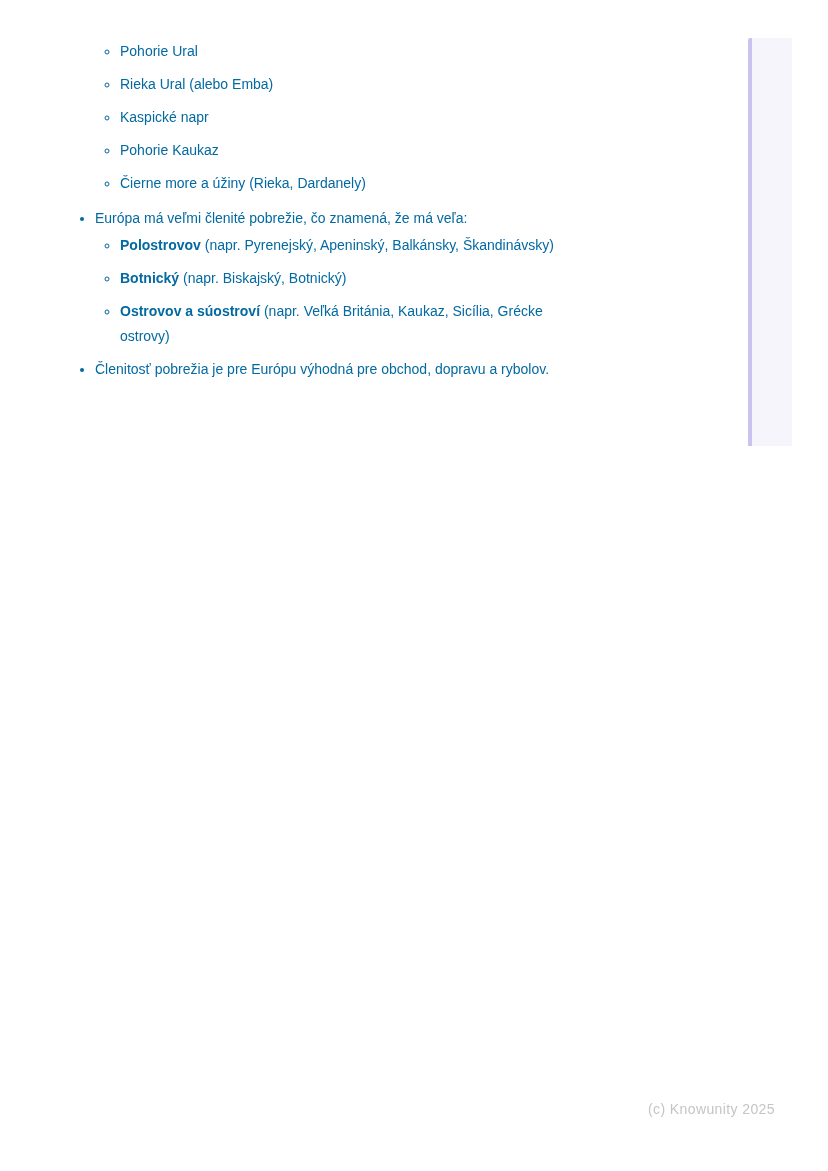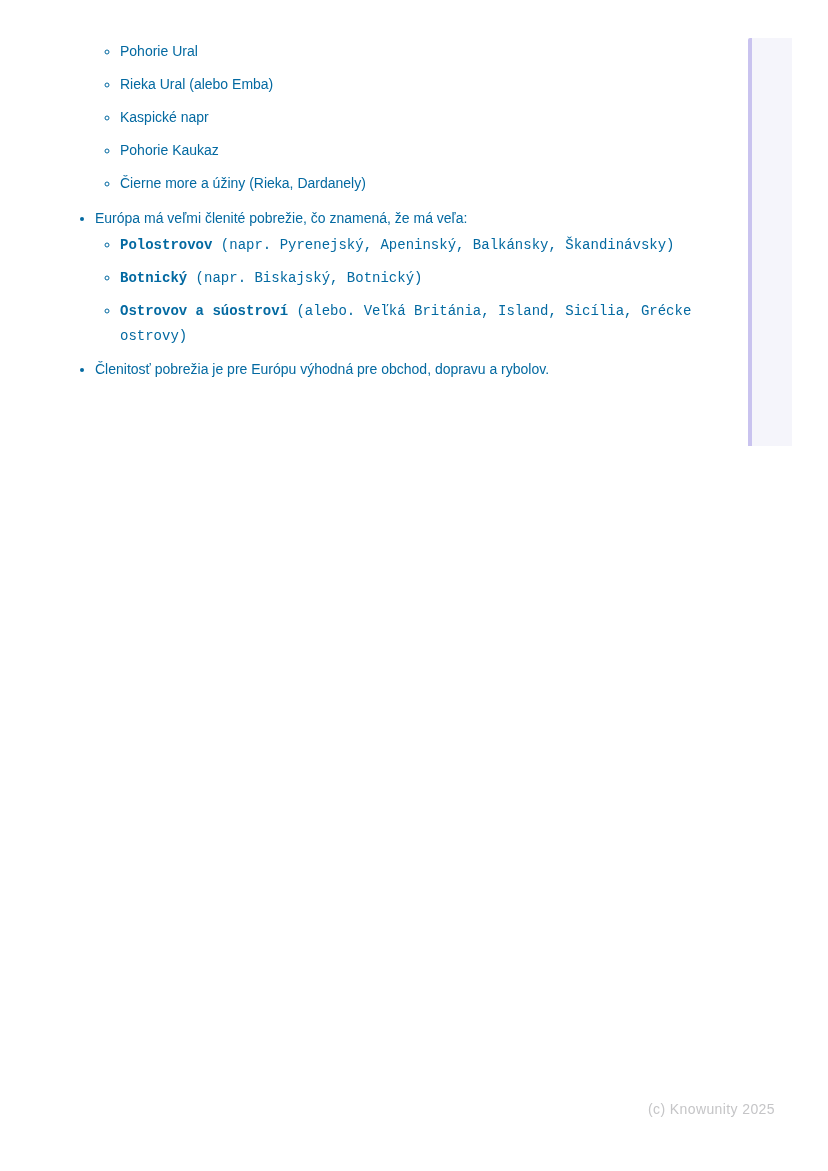--- a/index.html
+++ b/index.html
@@ -63,21 +63,20 @@
   ul.main > li {
     white-space: nowrap;
   }
   ul.sub.nested {
     margin-top: 2px;
     padding-left: 25px; 
   }
   ul.sub.nested li {
     margin-bottom: 8px;
     white-space: nowrap;
-    font-family: Liberation Mono, monospace;
   }
   ul.main > li.second {
     margin-top: 8px;
   }
   .wrap-line {
     white-space: nowrap;
   }
   strong {
     font-weight: 700;
   }
@@ -108,21 +107,21 @@
       <li>Pohorie Kaukaz</li>
       <li>Čierne more a úžiny (Rieka, Dardanely)</li>
     </ul>
 
     <ul class="main">
       <li>
         <span>Európa má veľmi členité pobrežie, čo znamená, že má veľa:</span>
         <ul class="sub nested">
           <li><strong>Polostrovov</strong><span> (napr. Pyrenejský, Apeninský, Balkánsky, Škandinávsky)</span></li>
           <li><strong>Botnický</strong><span> (napr. Biskajský, Botnický)</span></li>
-          <li><strong>Ostrovov a súostroví</strong><span> (alebo. Veľká Británia, Island, Sicília, Grécke</span>
+          <li><strong>Ostrovov a súostroví</strong><span> (napr. Veľká Británia, Kaukaz, Sicília, Grécke</span>
             <div class="wrap-line">ostrovy)</div>
           </li>
         </ul>
       </li>
       <li class="second">
         <span>Členitosť pobrežia je pre Európu výhodná pre obchod, dopravu a rybolov.</span>
       </li>
     </ul>
 
   </div>

